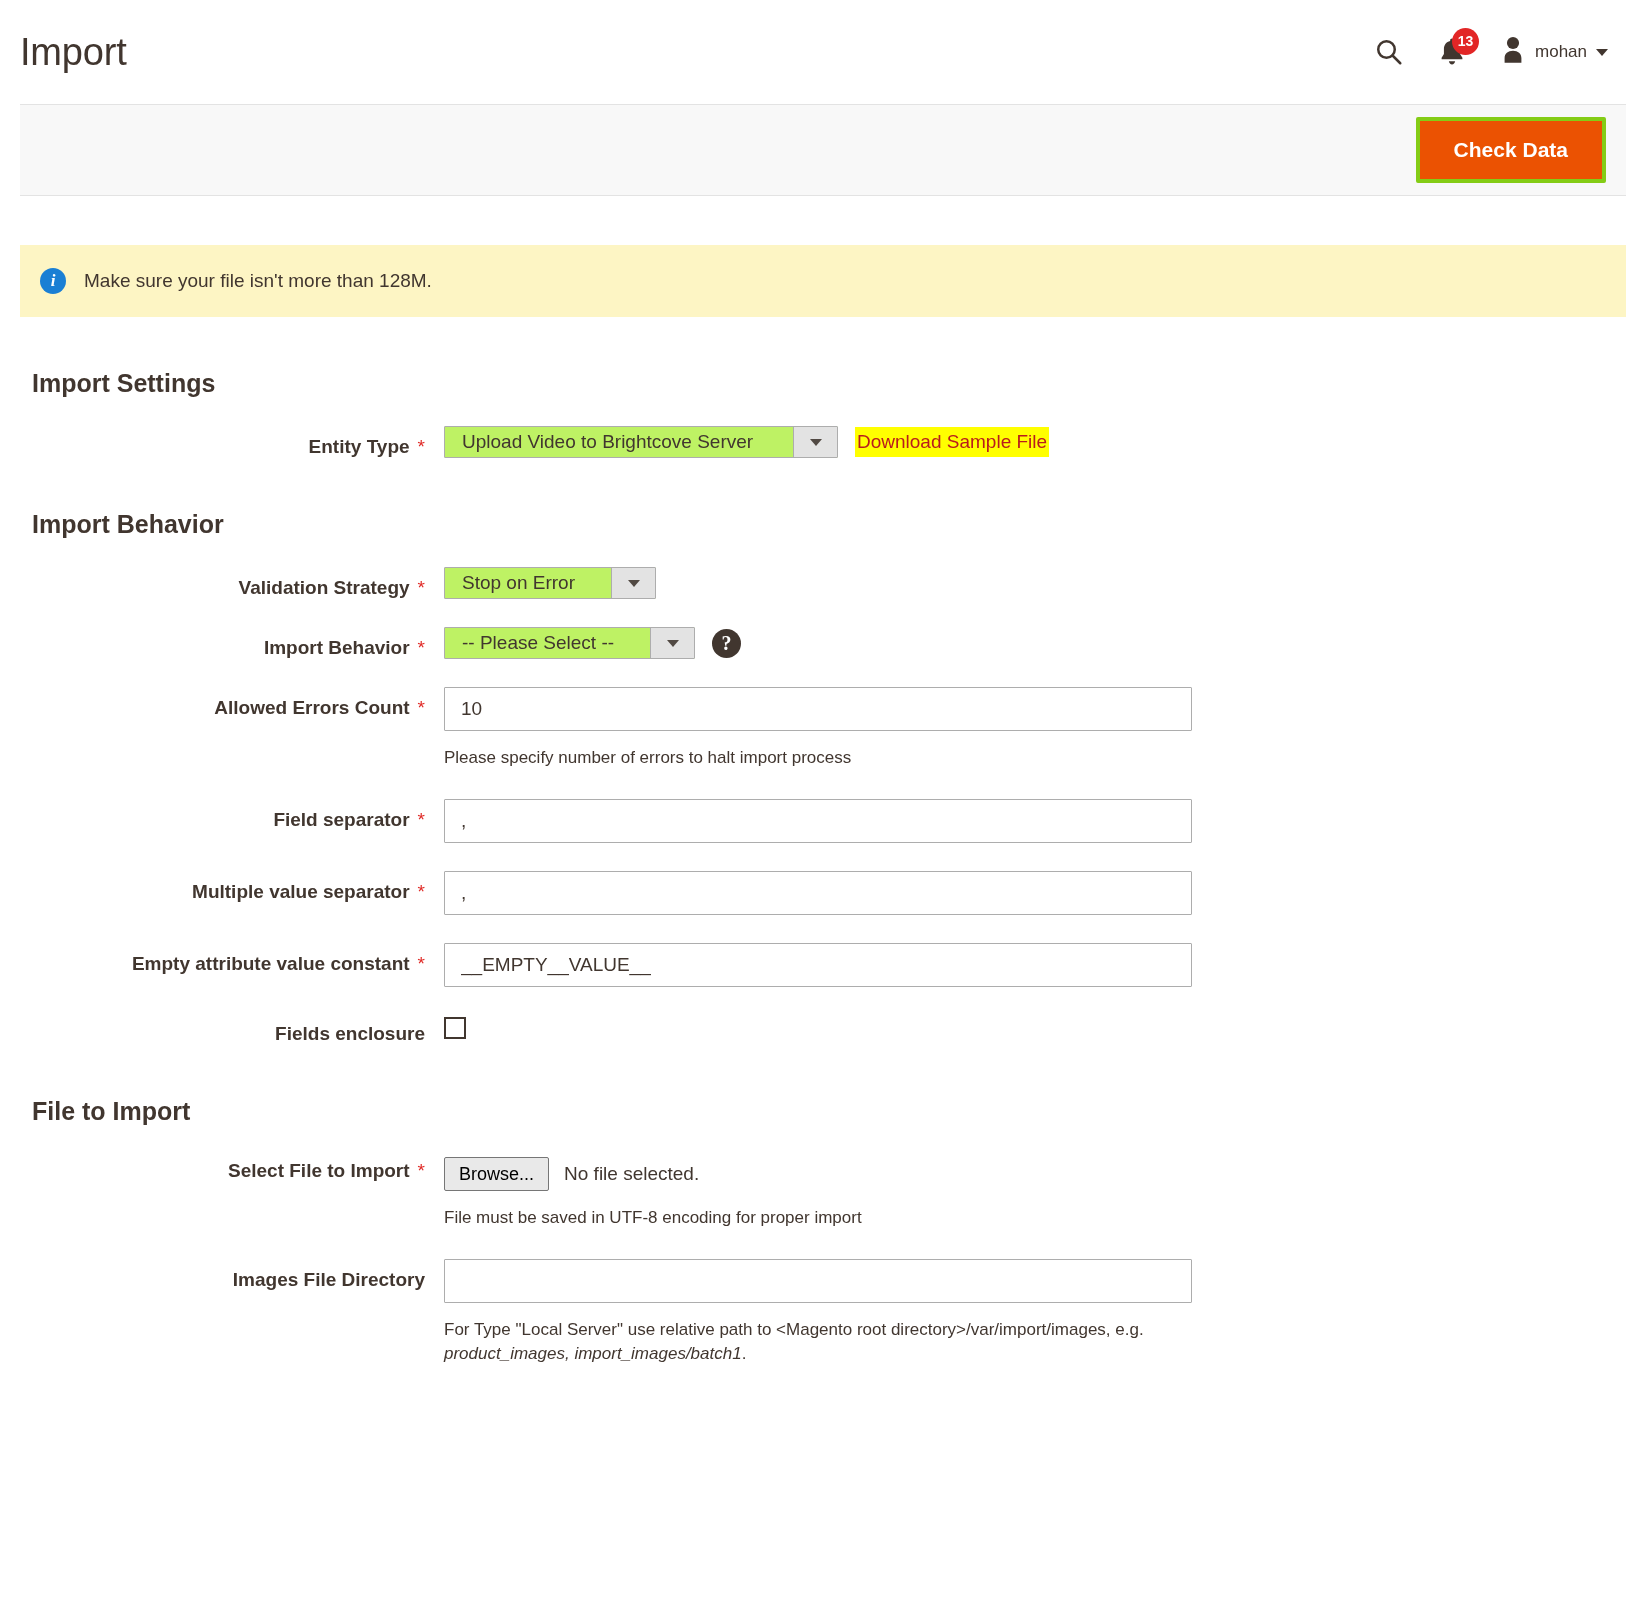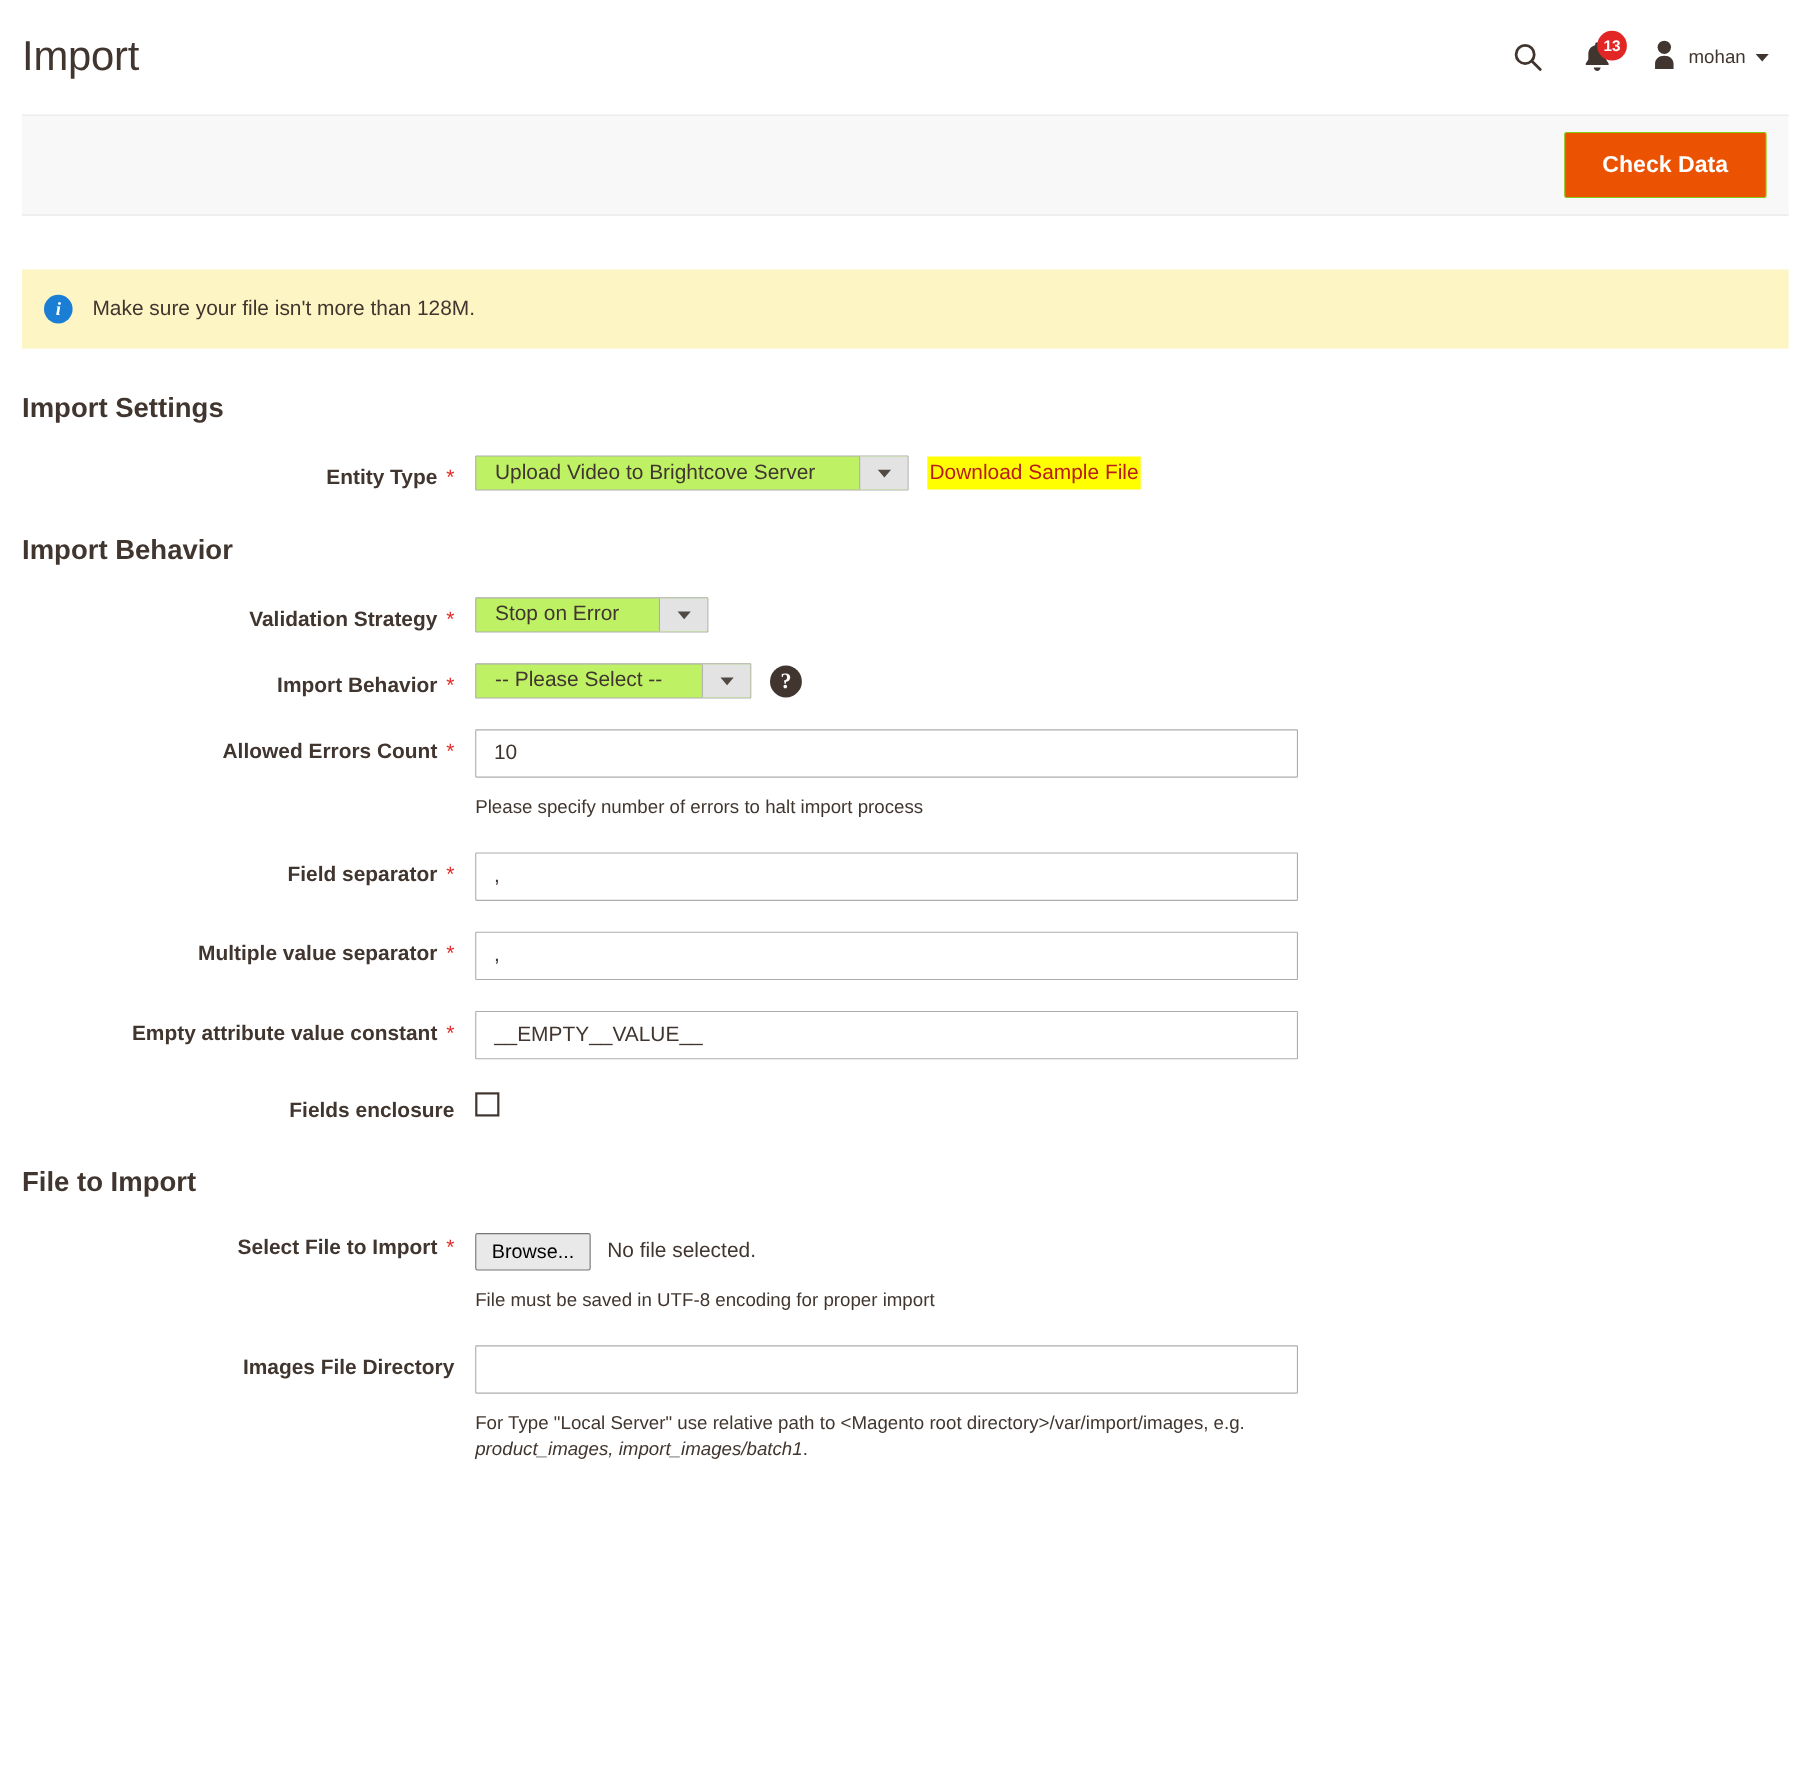--- a/index.html
+++ b/index.html
@@ -90,21 +90,21 @@
     background: #f8f8f8;
     border-top: 1px solid #e3e3e3;
     border-bottom: 1px solid #e3e3e3;
     display: flex;
     align-items: center;
     justify-content: flex-end;
     padding-right: 20px;
   }
   .btn-primary {
     background: #eb5202;
-    border: 1px solid #84cc16;
+    border: 4px solid #84cc16;
     color: #ffffff;
     font-size: 21px;
     font-weight: 700;
     padding: 17px 34px;
     border-radius: 2px;
     cursor: pointer;
     font-family: "Liberation Sans", sans-serif;
     line-height: 1.1;
   }
 
@@ -131,21 +131,21 @@
     font-style: italic;
     font-family: "Liberation Serif", serif;
     display: flex;
     align-items: center;
     justify-content: center;
     flex: 0 0 auto;
   }
 
   
   .content { padding: 0 20px; }
-  .fieldset { margin: 0; padding: 0; border: 0; }
+  .fieldset { margin: 12px; padding: 0; border: 0; }
   .legend {
     font-size: 25px;
     font-weight: 600;
     color: #41362f;
     margin: 40px 0 0 0;
     padding: 0;
   }
 
   .field {
     display: flex;

